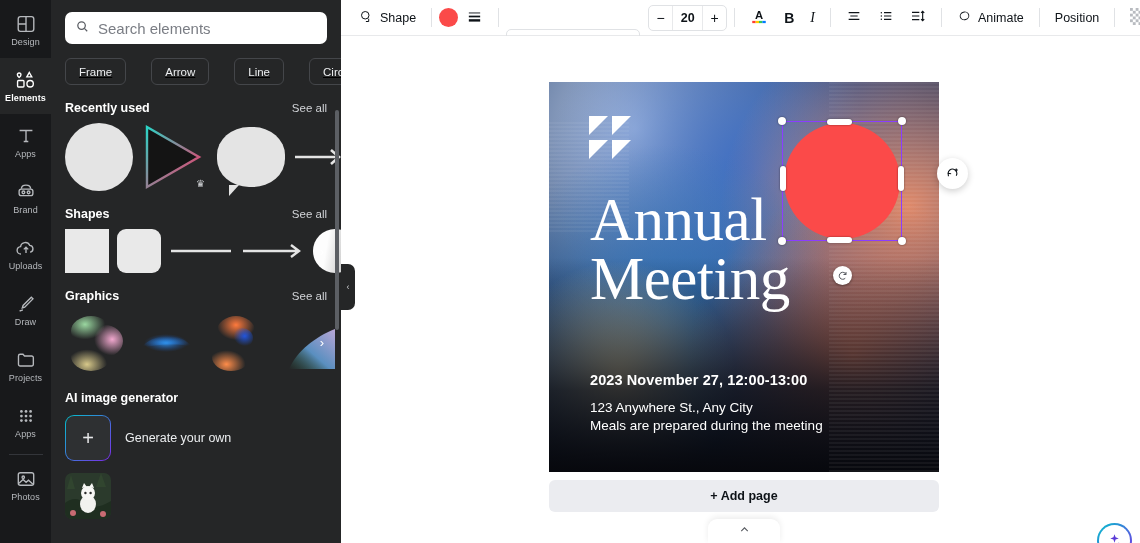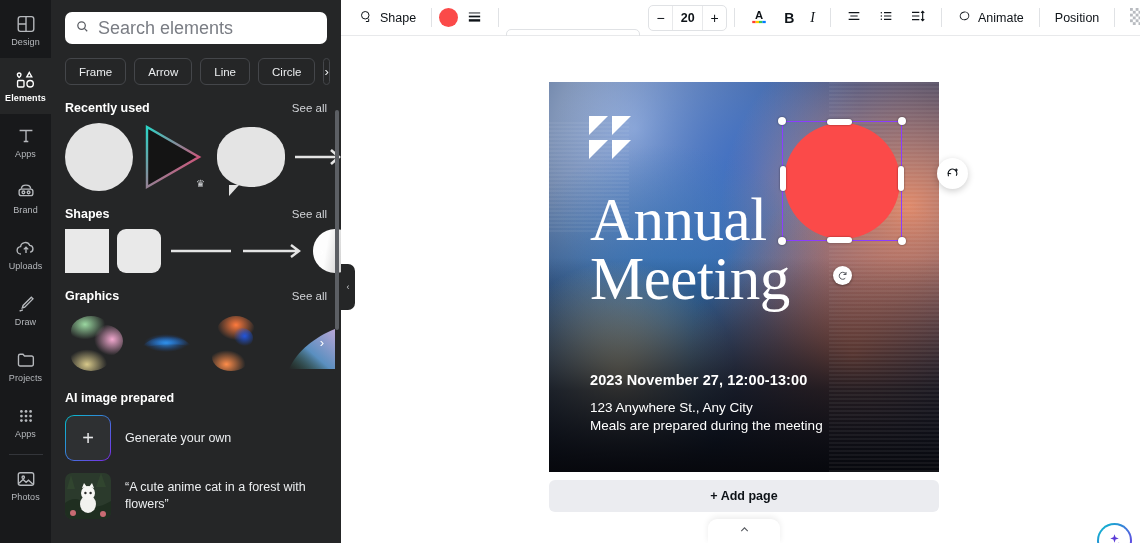--- a/index.html
+++ b/index.html
@@ -30,22 +30,22 @@
 
   
   .panel {
     width: 290px; height: 543px; background: #252627;
     position: relative; flex-shrink: 0; overflow: hidden;
   }
   .searchbox {
     margin: 12px 14px 0; height: 32px; background: #fff; border-radius: 7px;
     display: flex; align-items: center; padding: 0 10px; gap: 8px;
   }
-  .searchbox .s-ph { font-size: 18px; color: #7a7d84; }
-  .chips { display: flex; gap: 8px; margin: 14px 14px 0; align-items: center; }
+  .searchbox .s-ph { font-size: 15px; color: #7a7d84; }
+  .chips { display: flex; gap: 25px; margin: 14px 14px 0; align-items: center; text-decoration: underline; }
   .chip {
     height: 27px; padding: 0 13px; border: 1px solid #44464a; border-radius: 6px;
     color: #eceef0; font-size: 11.5px; display: flex; align-items: center;
     cursor: pointer; white-space: nowrap; background: #252627;
   }
   .chip.nav { width: 27px; padding: 0; justify-content: center; font-size: 13px; }
 
   .sec-head {
     display: flex; justify-content: space-between; align-items: baseline;
     margin: 16px 14px 8px;
@@ -445,21 +445,21 @@
                 <stop offset="55%" stop-color="#5a8fc0"></stop>
                 <stop offset="100%" stop-color="#2e6a4e" stop-opacity="0"></stop>
             </linearGradient>
           </defs>
           <path d="M60 18 C40 26 22 40 14 58 L60 58 Z" fill="url(#g4a)"></path>
         </svg>
       </div>
       <div class="arrow-next">›</div>
     </div>
 
-    <div class="ai-title">AI image prepared</div>
+    <div class="ai-title">AI image generator</div>
     <div class="ai-row">
       <div class="ai-gen">
         <span>+</span>
       </div>
       <div class="ai-lbl">Generate your own</div>
     </div>
     <div class="ai-row">
       <div class="ai-thumb">
         <svg viewBox="0 0 46 46" width="46" height="46">
           <rect width="46" height="46" fill="#2b3a2c"></rect>
@@ -469,21 +469,20 @@
           <ellipse cx="23" cy="31" rx="8" ry="9" fill="#f2f2ef"></ellipse>
           <circle cx="23" cy="20" r="7" fill="#f7f7f4"></circle>
           <path d="M17 15 l2-5 3 4Z" fill="#f7f7f4"></path>
             <path d="M29 15 l-2-5 -3 4Z" fill="#f7f7f4"></path>
           <circle cx="20.4" cy="20" r="1.2" fill="#2c2c2c"></circle>
             <circle cx="25.6" cy="20" r="1.2" fill="#2c2c2c"></circle>
           <circle cx="8" cy="40" r="3" fill="#c86b72"></circle>
             <circle cx="38" cy="41" r="3" fill="#c86b72"></circle>
         </svg>
       </div>
-      <div class="ai-lbl">“A cute anime cat in a forest with flowers”</div>
     </div>
 
     <div class="panel-scroll"></div>
   </div>
 
   <div class="collapse">‹</div>
 
   <div class="main">
 
     <div class="toolbar">

